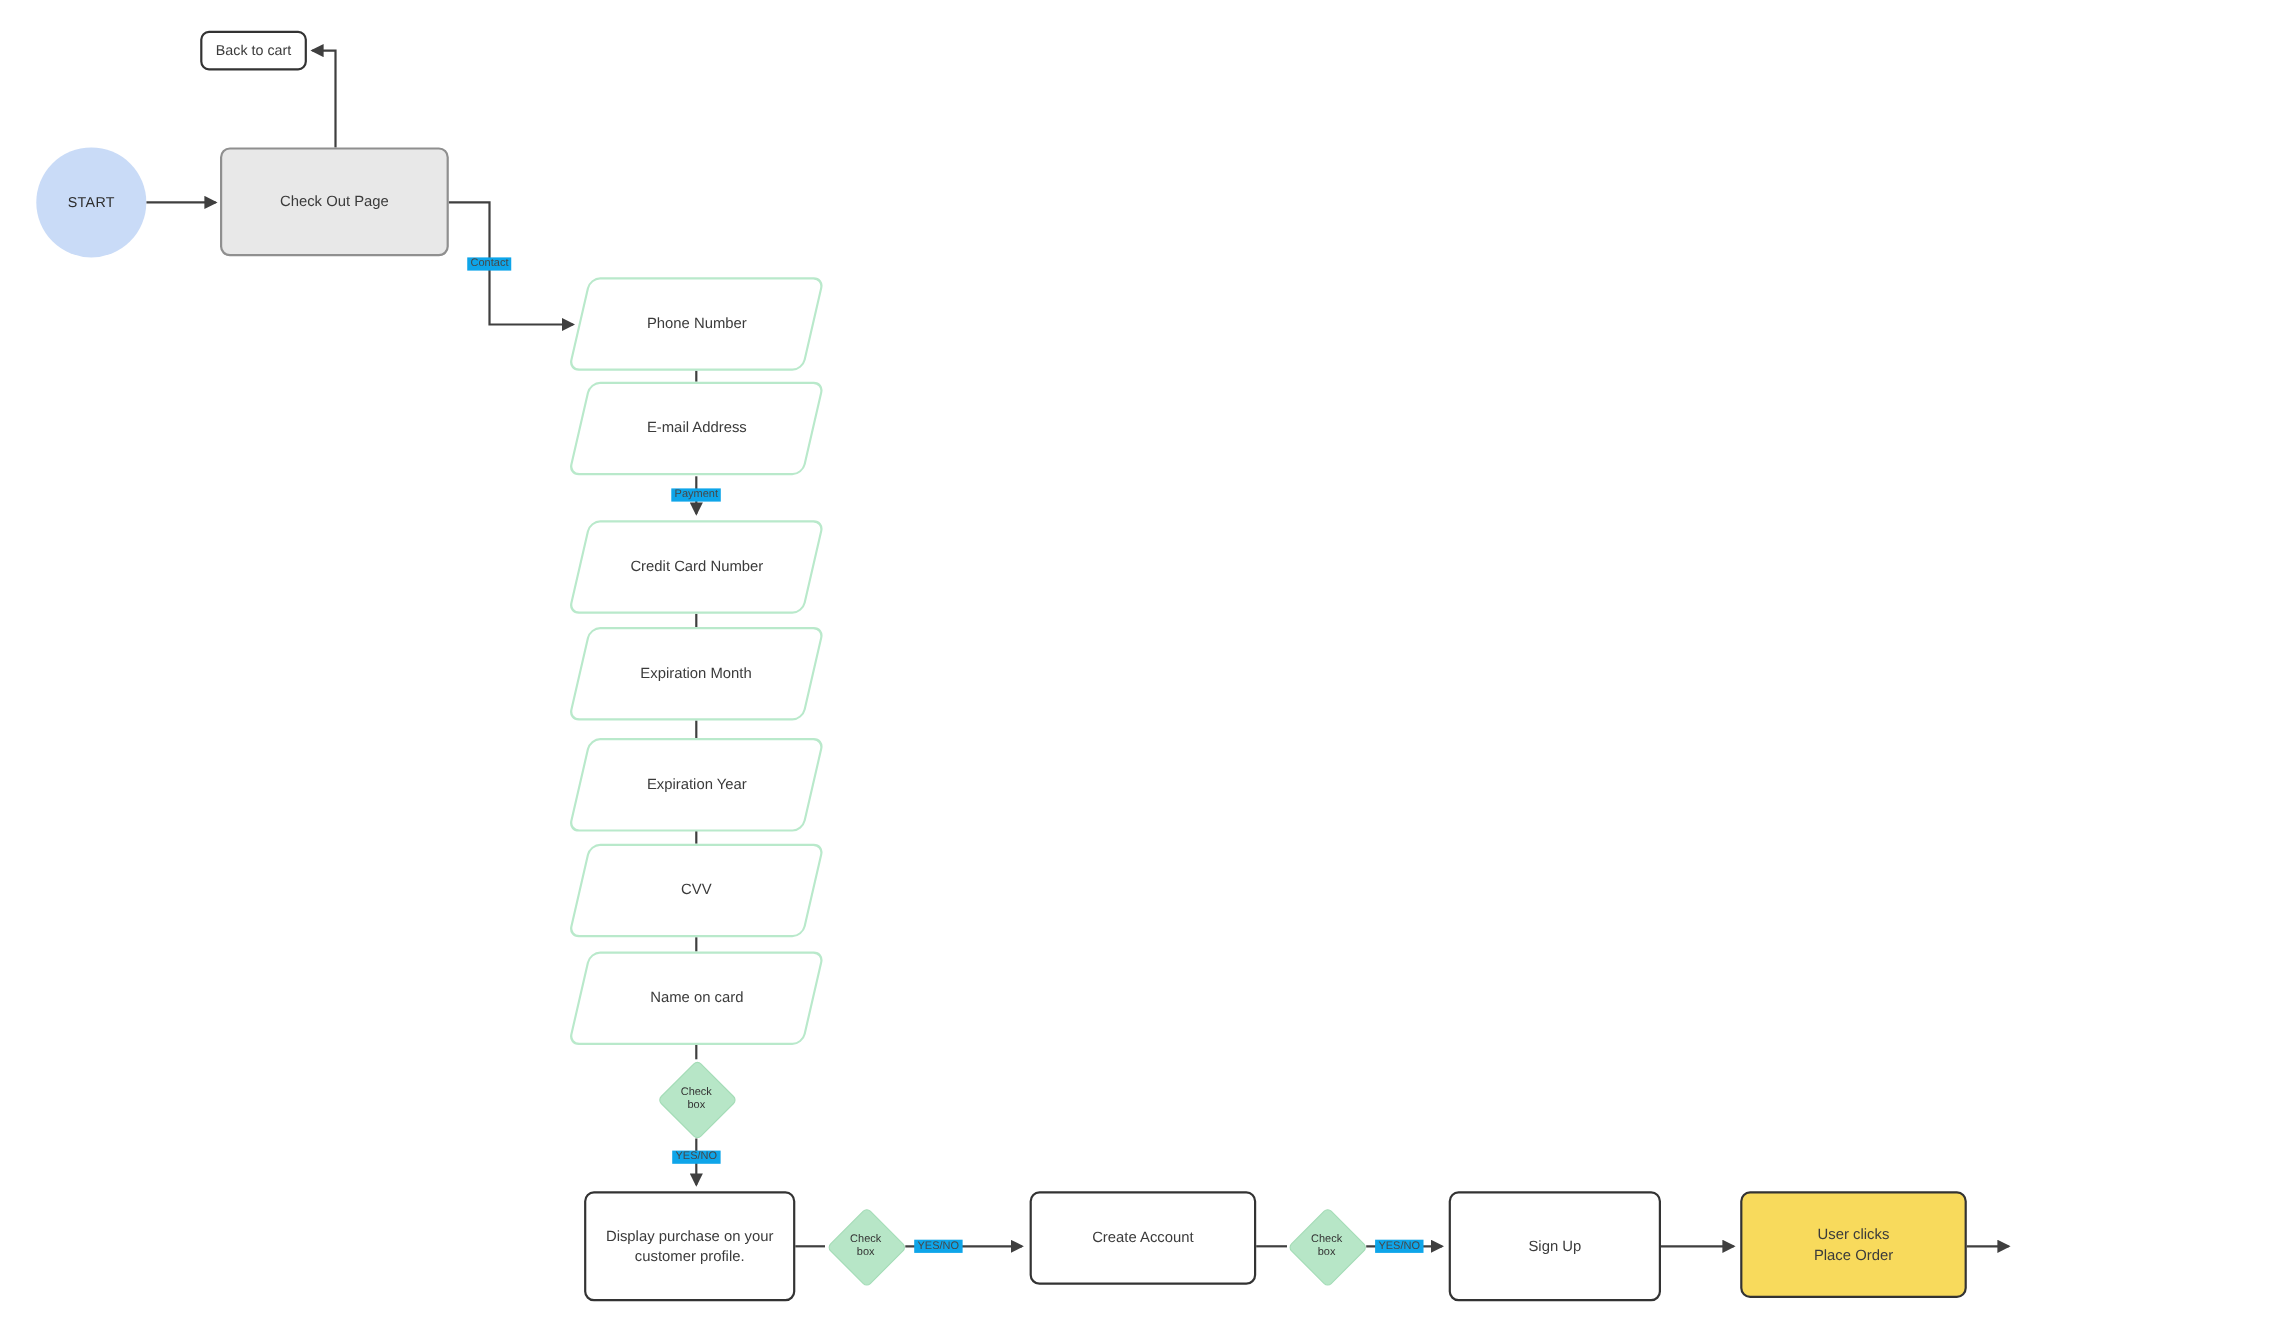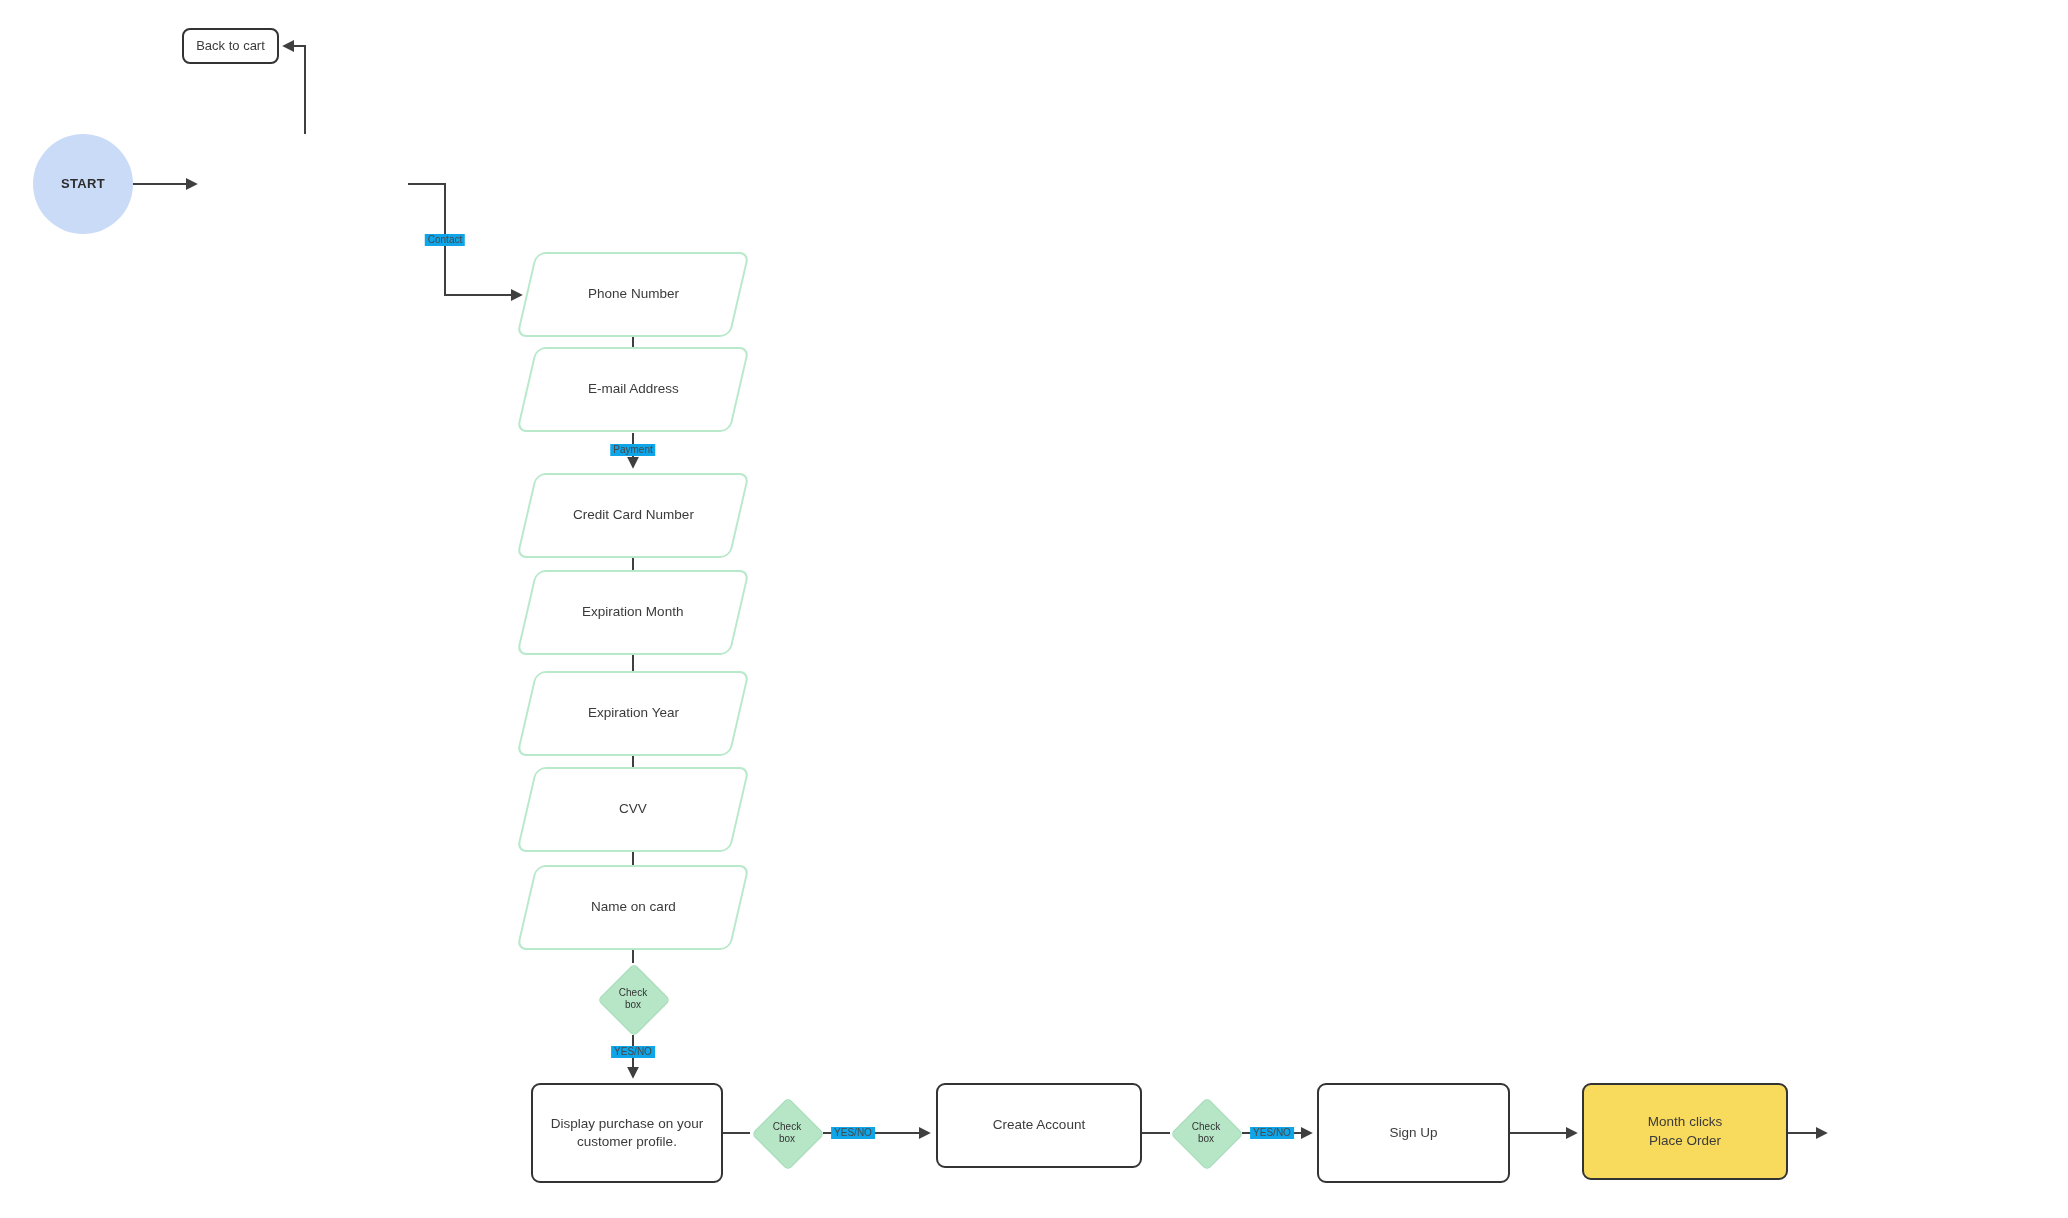--- a/index.html
+++ b/index.html
@@ -9,21 +9,21 @@
   }
   svg.connectors { position:absolute; left:0; top:0; width:2068px; height:1218px; }
 
   .node {
     position:absolute; box-sizing:border-box;
     display:flex; align-items:center; justify-content:center;
     text-align:center; font-size:13.5px; line-height:1.35; color:#3b3b3b;
   }
   .terminator {
     left:33px; top:134px; width:100px; height:100px; border-radius:50%;
-    background:#c9dbf7; font-weight:bold; font-size:13px; letter-spacing:.3px; color:#2d2d2d;
+    background:#c9dbf7; font-weight:normal; font-size:13px; letter-spacing:.3px; color:#2d2d2d;
   }
   .proc { border-radius:9px; background:#ffffff; border:2px solid #333333; }
   .checkout   { left:200px;  top:134px;  width:208px; height:99px;  background:#e8e8e8; border-color:#8f8f8f; }
   .backtocart { left:182px;  top:28px;   width:97px;  height:36px;  font-size:13px; border-radius:8px;text-align:right; }
   .display    { left:531px;  top:1083px; width:192px; height:100px; padding:0 12px; }
   .create     { left:936px;  top:1083px; width:206px; height:85px; }
   .signup     { left:1317px; top:1083px; width:193px; height:100px; }
   .placeorder { left:1582px; top:1083px; width:206px; height:97px;  background:#f8da5c; }
   .orderconf  { left:1832px; top:1083px; width:205px; height:97px;  background:#e8e8e8; border-color:#c2c2c2; }
 
@@ -96,20 +96,23 @@
   </svg>
 
   <div class="node terminator">
     <span>START</span>
   </div>
 
   <div class="node proc backtocart">
     <span>Back to cart</span>
   </div>
 
+  <div class="node proc checkout">
+    <span>Check Out Page</span>
+  </div>
 
   <div class="node para p1">
     <span>Phone Number</span>
   </div>
   <div class="node para p2">
     <span>E-mail Address</span>
   </div>
   <div class="node para p3">
     <span>Credit Card Number</span>
   </div>
@@ -150,21 +153,21 @@
     <div class="shape"></div>
     <div class="txt pre">Check
 box</div>
   </div>
 
   <div class="node proc signup">
     <span>Sign Up</span>
   </div>
 
   <div class="node proc placeorder">
-    <span class="pre">Month clicks
+    <span class="pre">User clicks
 Place Order</span>
   </div>
 
 
   <div class="edge-label lc">Contact</div>
   <div class="edge-label lp">Payment</div>
   <div class="edge-label ly1">YES/NO</div>
   <div class="edge-label ly2">YES/NO</div>
   <div class="edge-label ly3">YES/NO</div>
 

